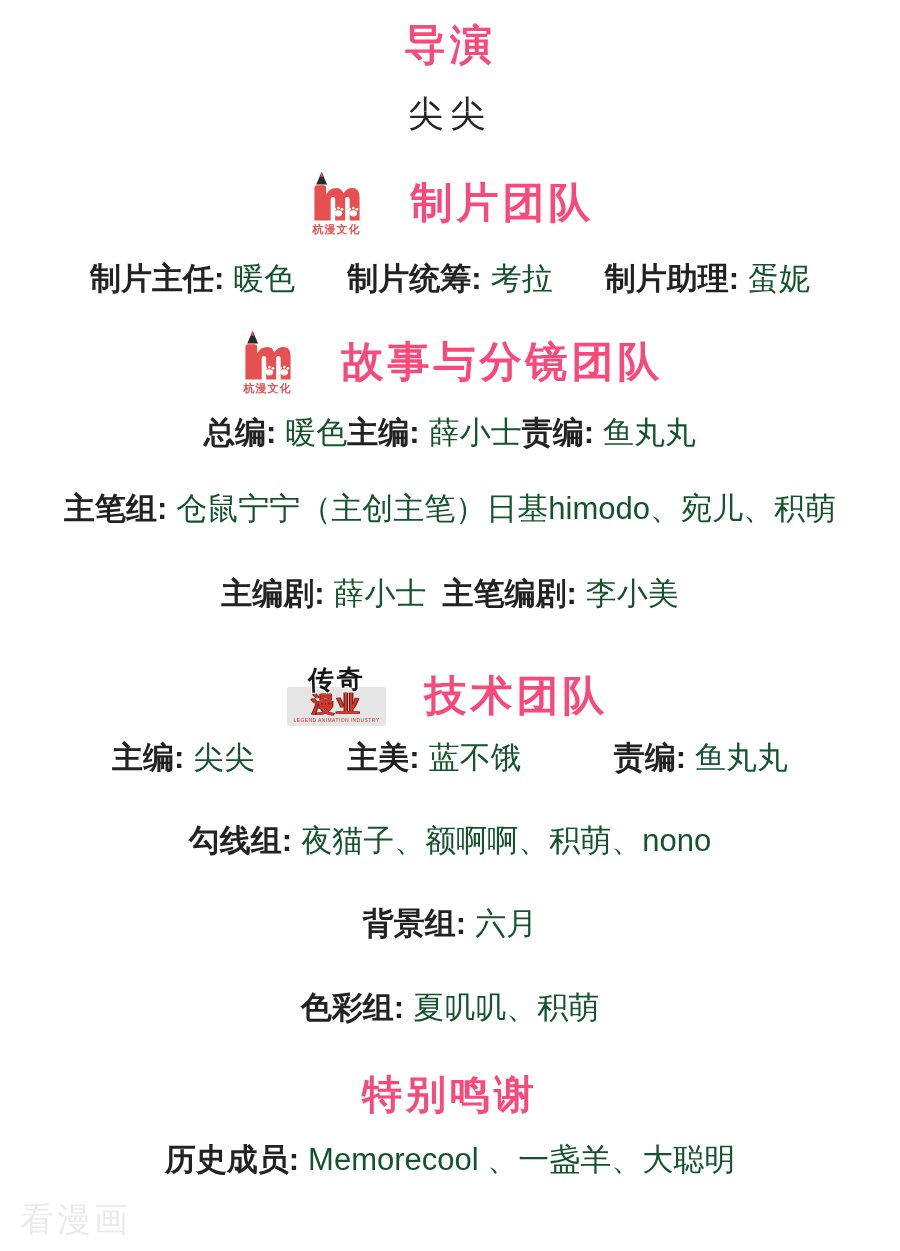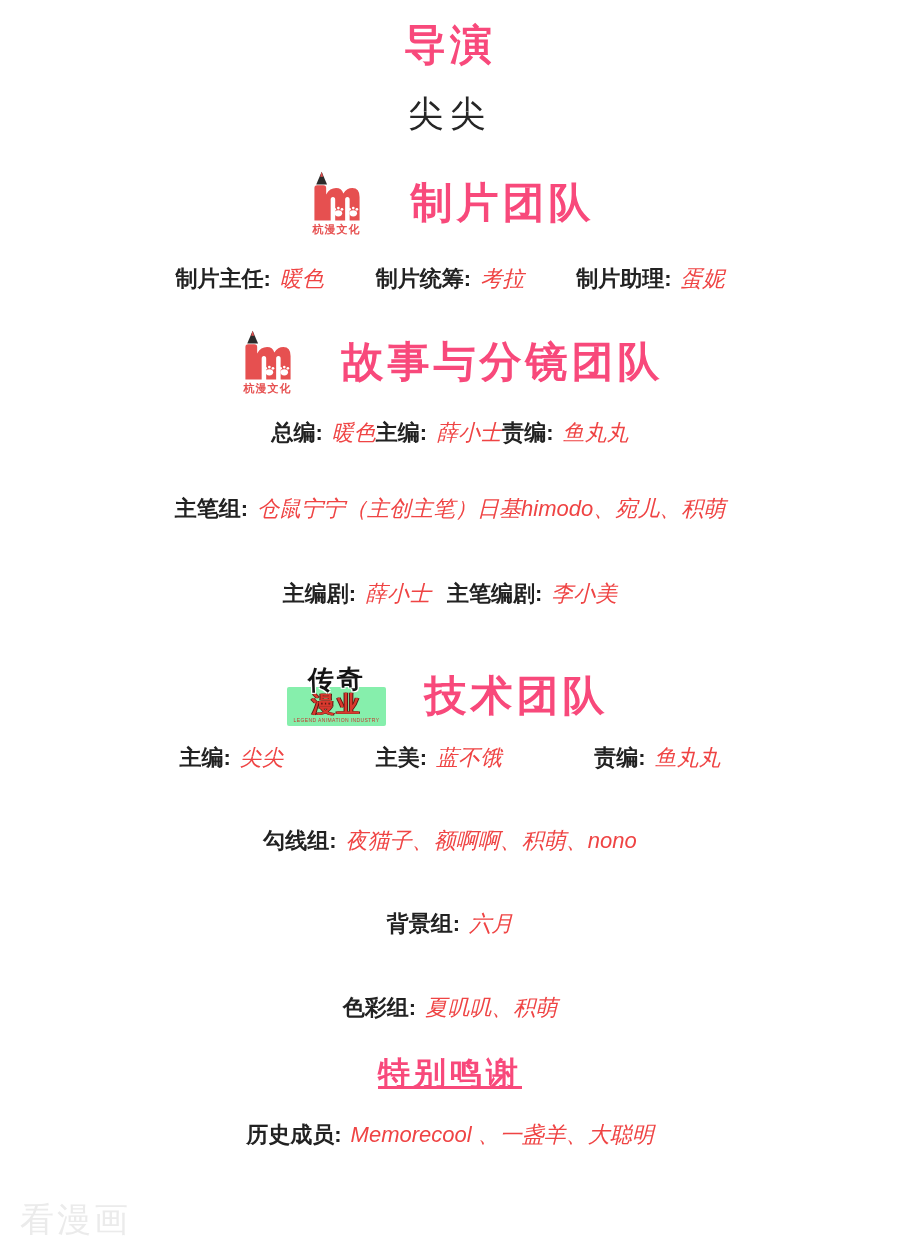--- a/index.html
+++ b/index.html
@@ -24,46 +24,46 @@
     letter-spacing:4px;
     line-height:1.1;
     text-align:center;
   }
   .heading-group{
     display:flex;align-items:center;justify-content:center;gap:43px;
   }
   
   .row{
     display:flex;justify-content:center;align-items:baseline;
-    font-size:22px;line-height:40px;white-space:nowrap;
+    font-size:31px;line-height:40px;white-space:nowrap;
   }
   .pair{display:flex;align-items:baseline;}
   .lbl{font-weight:700;color:#222;}
-  .val{font-weight:400;color:#ef4444;margin-left:9px;font-style:italic;}
+  .val{font-weight:400;color:#14532d;margin-left:9px;}
   .gap-md{gap:52px;}
   .gap-lg{}
   .gap-sm{gap:16px;align-items:flex-end;}
   .gap-xl{gap:92px;}
   
   .m-logo{display:flex;flex-direction:column;align-items:center;width:62px;}
   .m-logo svg{display:block;}
   .m-caption{
     color:#e65050;font-size:11px;font-weight:700;letter-spacing:1px;
     line-height:1;margin-top:-2px;white-space:nowrap;
   }
   
   .legend-logo{display:flex;flex-direction:column;align-items:center;width:90px;}
   .legend-top{
     font-size:26px;font-weight:900;color:#141414;line-height:1;
     letter-spacing:3px;z-index:2;margin-bottom:-5px;
     text-shadow:-1px -1px 0 #fff,1px -1px 0 #fff,-1px 1px 0 #fff,1px 1px 0 #fff;
     transform:rotate(-2deg);
   }
   .legend-box{
-    background:#86efac;display:flex;flex-direction:column;align-items:center;
+    background:#e5e5e5;display:flex;flex-direction:column;align-items:center;
     padding:6px 7px 3px;border-radius:2px;
   }
   .legend-name{
     color:#d8392e;font-size:23px;font-weight:900;line-height:1;letter-spacing:2px;
     text-shadow:-1px 0 0 #5a1410,1px 0 0 #5a1410;
   }
   .legend-caption{
     color:#c4372c;font-size:5px;letter-spacing:.4px;line-height:1;
     margin-top:2px;white-space:nowrap;
   }
@@ -73,21 +73,21 @@
   .mt-prod-row{margin-top:24px;}
   .mt-story-head{margin-top:30px;}
   .mt-story-r1{margin-top:19px;}
   .mt-story-r2{margin-top:36px;}
   .mt-story-r3{margin-top:45px;}
   .mt-tech-head{margin-top:52px;}
   .mt-tech-r1{margin-top:12px;}
   .mt-tech-r2{margin-top:43px;}
   .mt-tech-r3{margin-top:44px;}
   .mt-tech-r4{margin-top:43px;}
-  .mt-thanks{margin-top:28px;font-size:32px;text-decoration:underline;}
+  .mt-thanks{margin-top:44px;font-size:40px;}
   .mt-thanks-row{margin-top:24px;}
   .watermark{
     position:absolute;left:20px;bottom:8px;
     color:#ebebeb;font-size:34px;letter-spacing:3px;font-weight:400;
   }
 </style>
 </head>
 <body>
 
 <div class="page">

